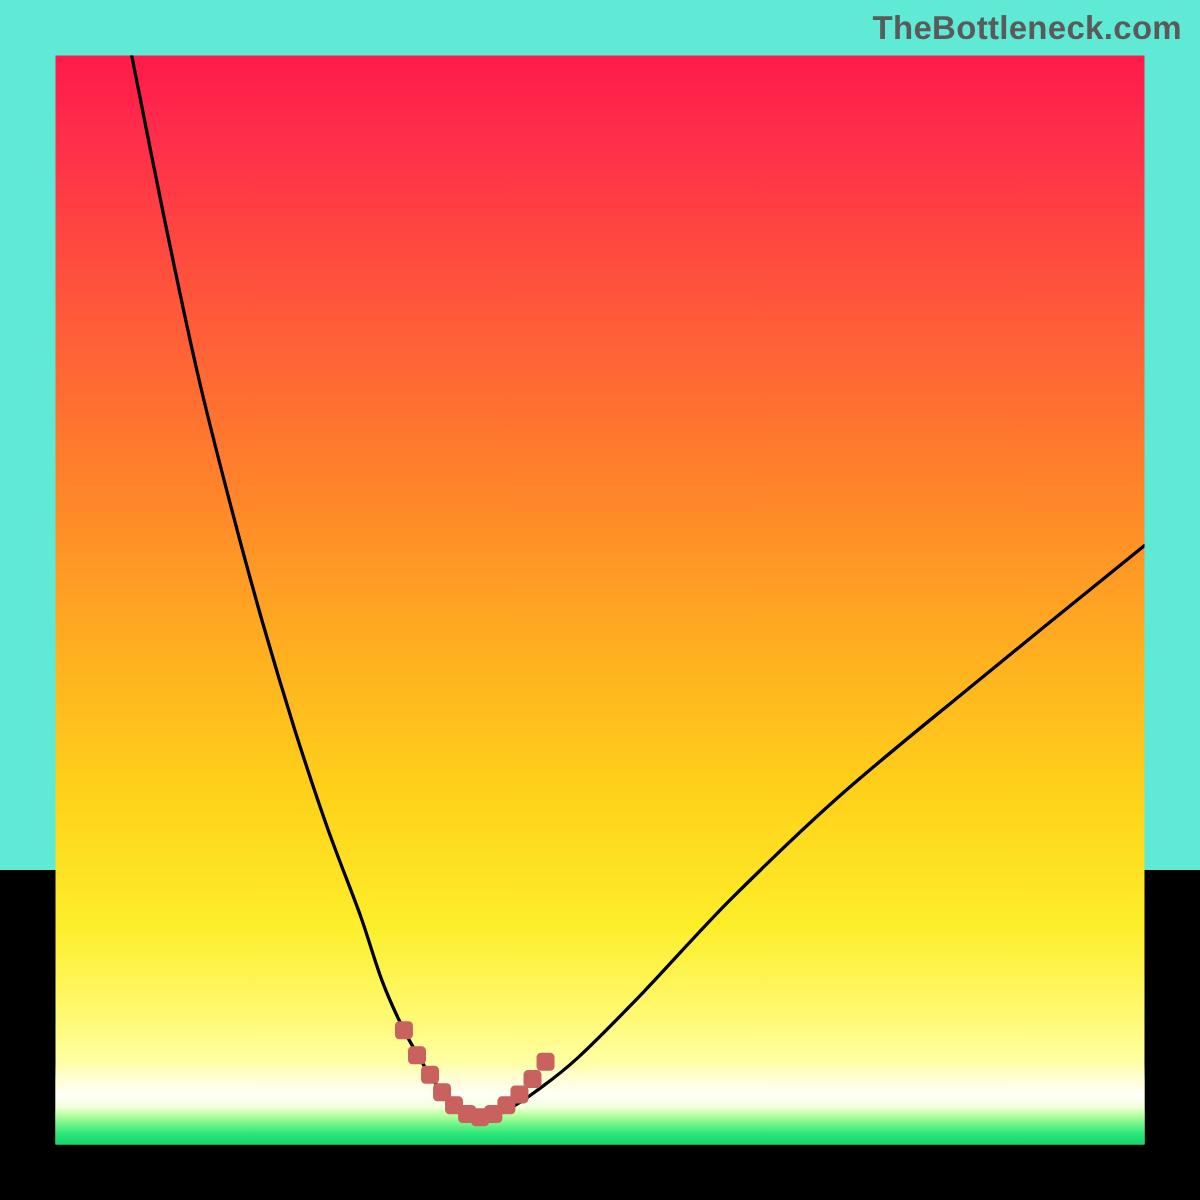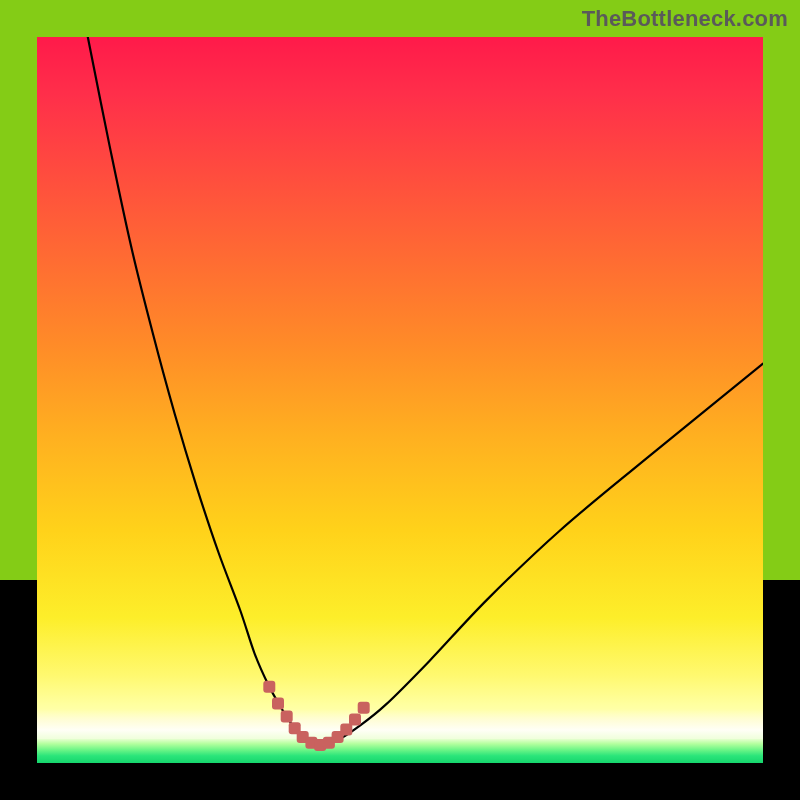--- a/index.html
+++ b/index.html
@@ -9,21 +9,21 @@
     height: 800px;
     background: #000;
     overflow: hidden;
   }
   .frame {
     position: absolute;
     left: 0;
     top: 0;
     width: 800px;
     height: 580px;
-    background: #84cc16;
+    background: #5eead4;
   }
   .plot {
     position: absolute;
     left: 37px;
     top: 37px;
     width: 726px;
     height: 726px;
     
   }
   

